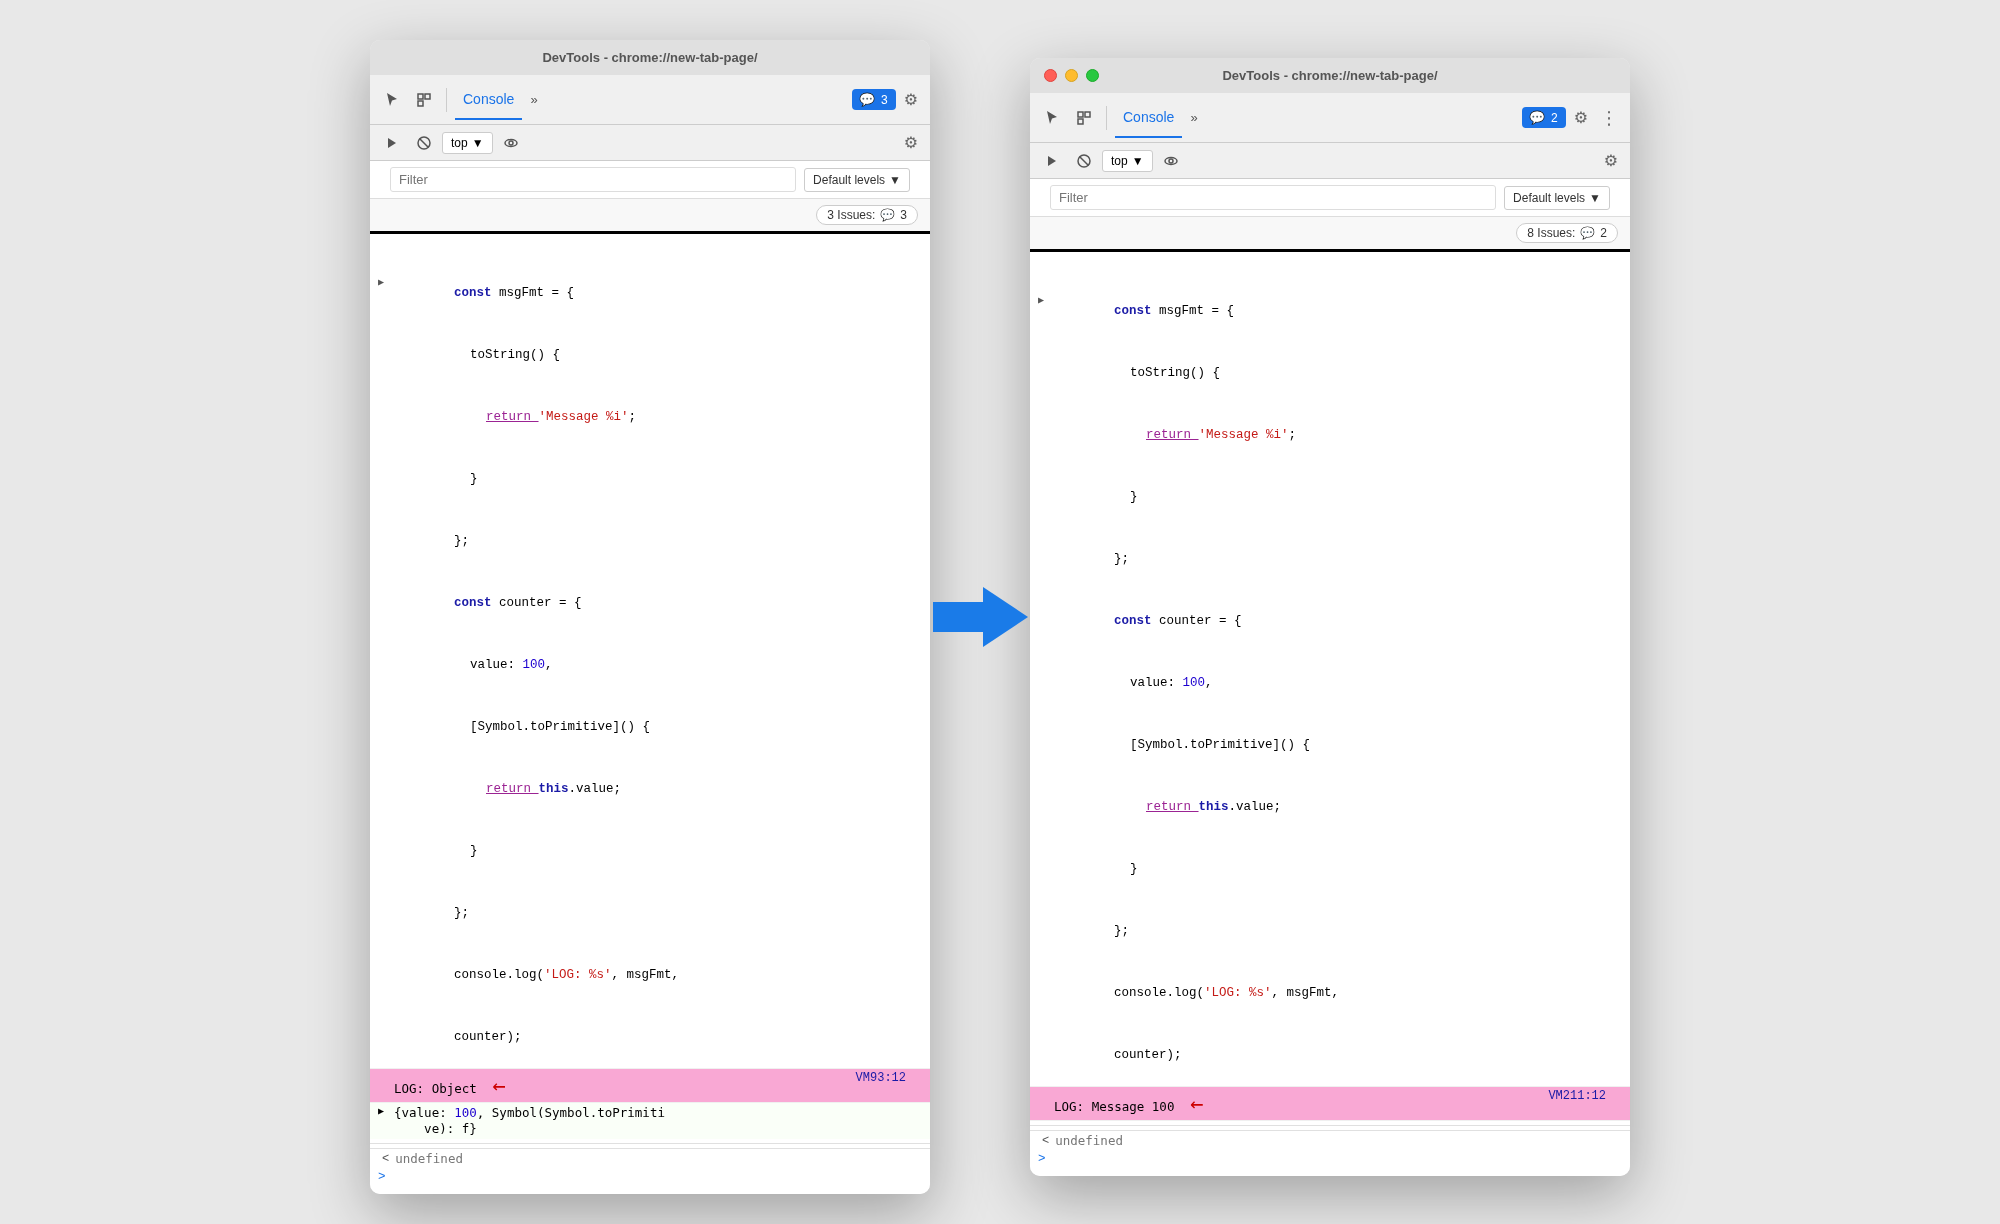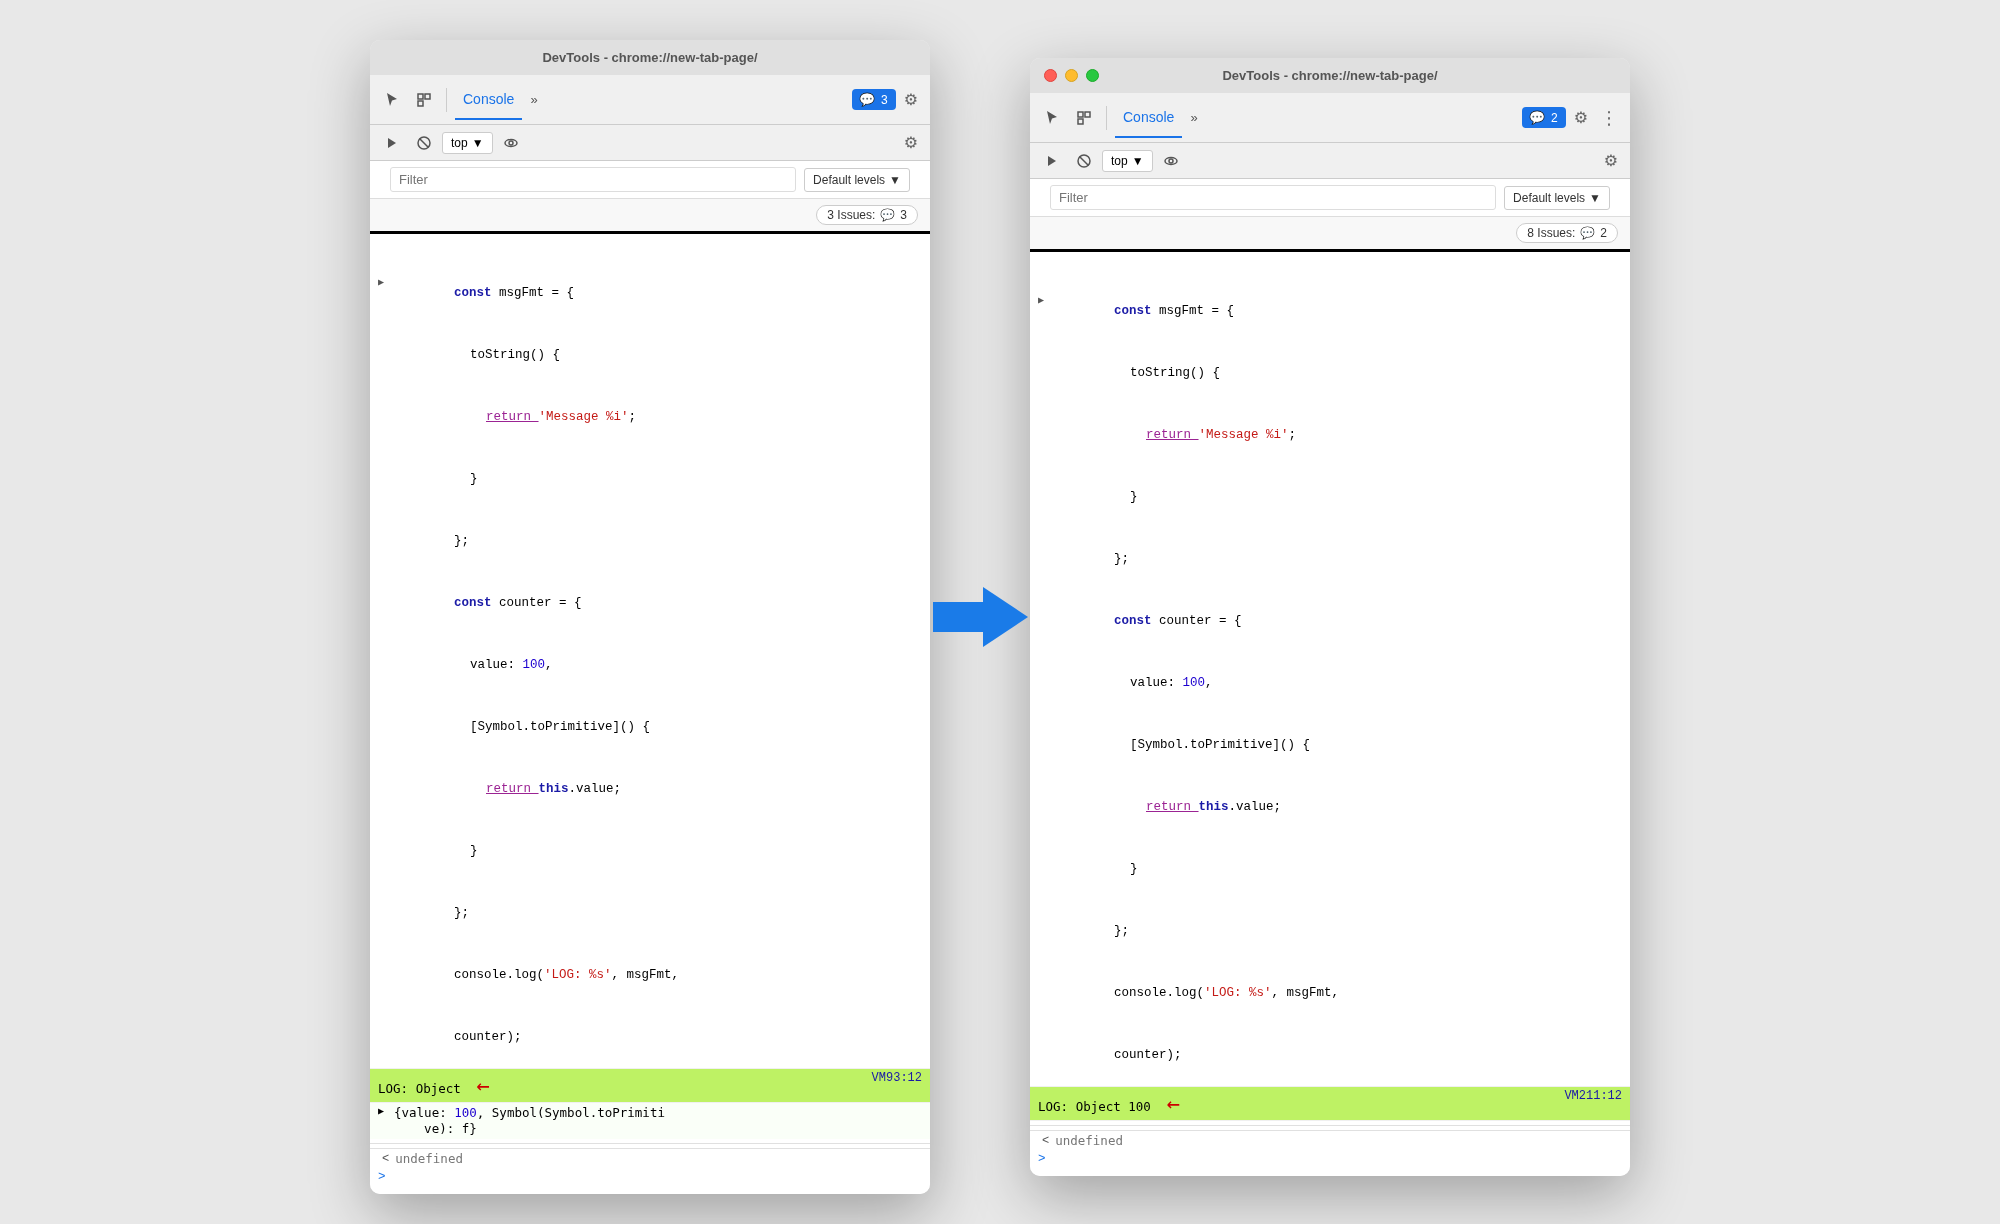--- a/index.html
+++ b/index.html
@@ -269,24 +269,24 @@
     .log-text { color: #000; }
 
     .console-section-divider {
       border-top: 1px solid #e0e0e0;
       margin: 4px 0;
     }
 
     .log-output-row {
       display: flex;
       align-items: flex-start;
-      padding: 2px 8px;
+      padding: 2px 24px;
       border-top: 1px solid #f0f0f0;
       border-bottom: 1px solid #f0f0f0;
-      background: #bef264;
+      background: #f9a8d4;
       position: relative;
     }
 
     .vm-link {
       color: #1a1aa6;
       font-size: 12px;
       cursor: pointer;
       margin-left: auto;
       white-space: nowrap;
     }
@@ -585,21 +585,21 @@
       </div>
       <div class="console-line">
         <span>console.log(</span><span class="str-red">'LOG: %s'</span><span>, msgFmt,</span>
       </div>
       <div class="console-line">
         <span>counter);</span>
       </div>
 
       <div class="log-output-row">
         <div style="flex:1; font-family: monospace; font-size:12.5px; padding: 2px 0;">
-          <span class="log-text">LOG: Object 100</span>
+          <span class="log-text">LOG: Message 100</span>
           <span class="red-arrow">←</span>
         </div>
         <span class="vm-link">VM211:12</span>
       </div>
 
       <div class="console-section-divider"></div>
       <div class="undefined-row">
         <span style="color:#555;font-size:12px;">&lt;</span>
         <span style="font-family:monospace;font-size:12.5px;color:#777;">undefined</span>
       </div>

